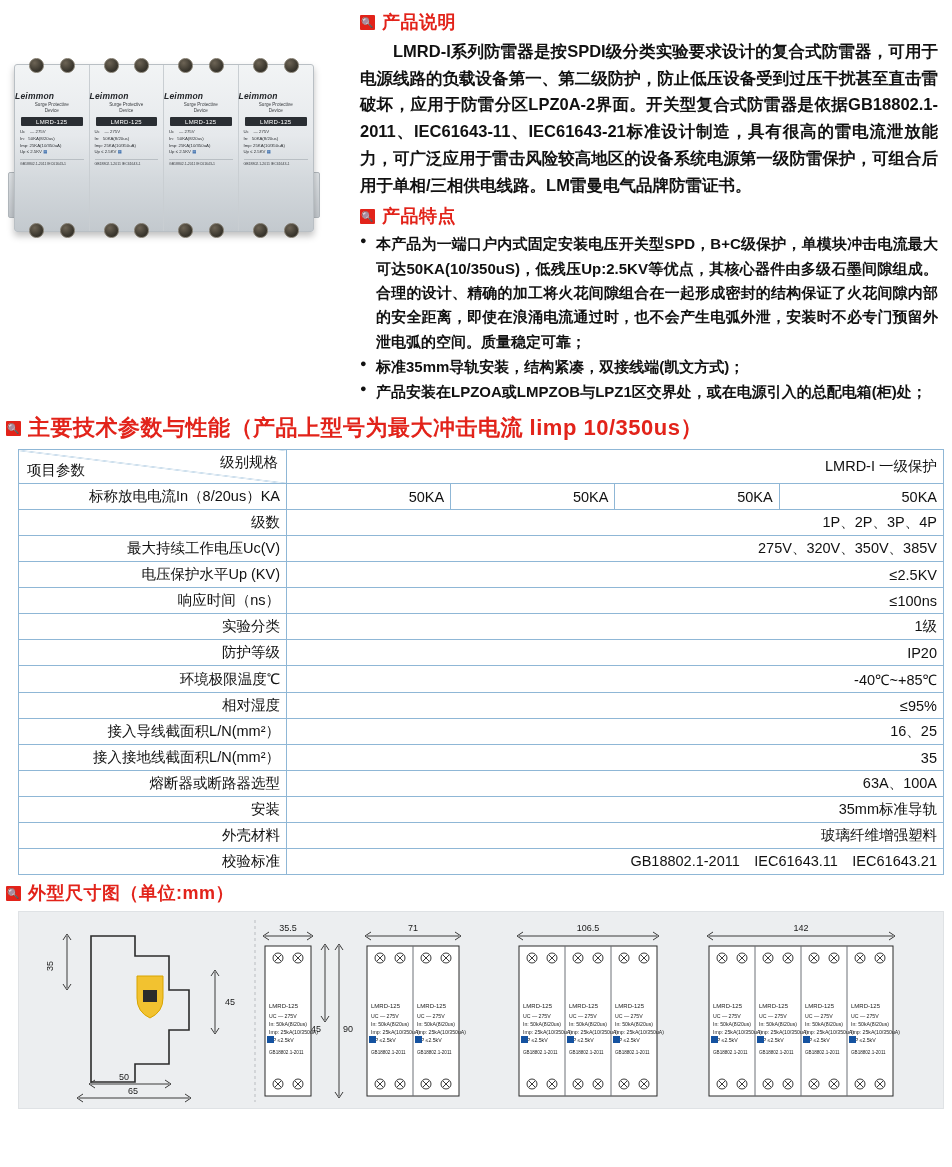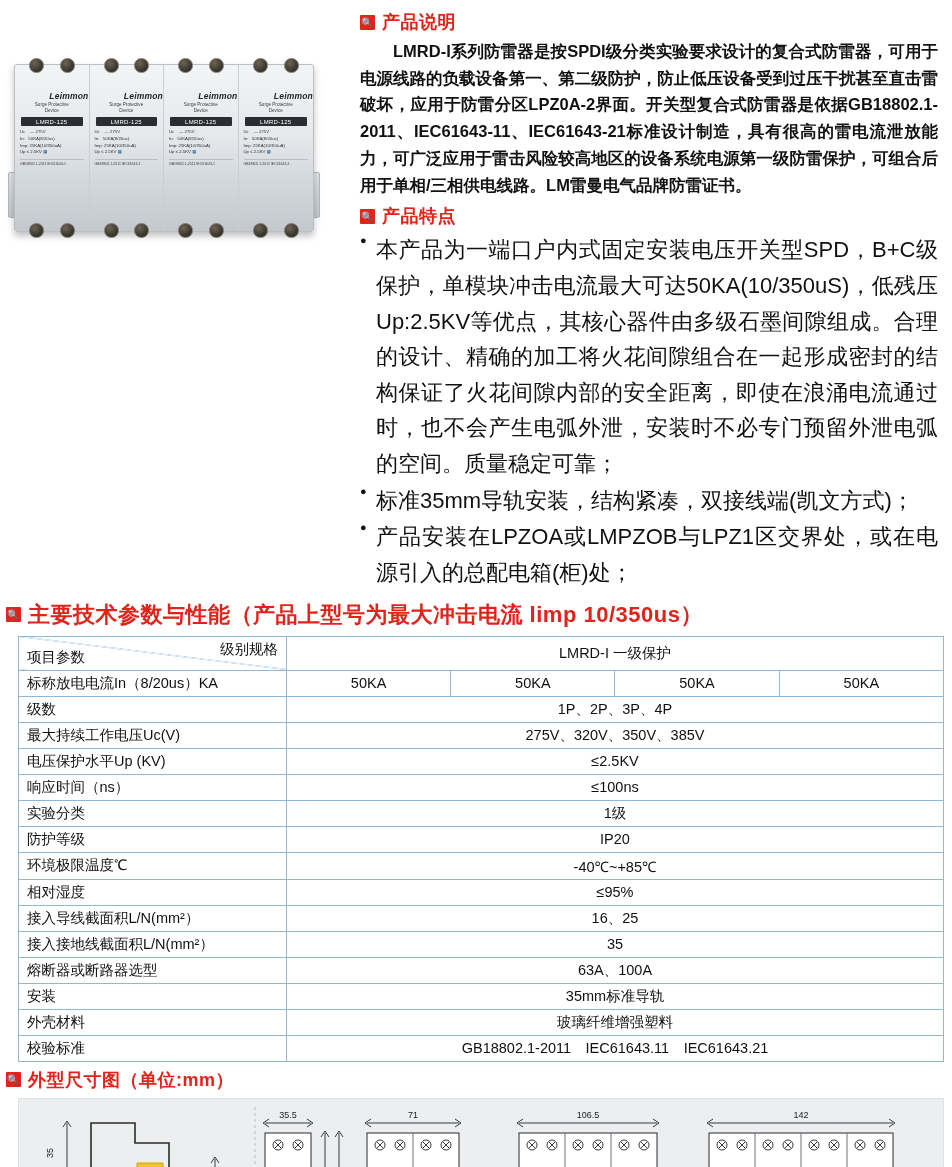--- a/index.html
+++ b/index.html
@@ -45,21 +45,21 @@
     flex: 1 1 25%;
     border-right: 1px solid #c9ced2;
     position: relative;
     padding-top: 26px;
   }
   .dev-mod:last-child { border-right: none; }
   .mod-brand {
     font-size: 8.5px;
     font-weight: bold;
     font-style: italic;
-    text-align: right;
+    text-align: left;
     color: #23262a;
     letter-spacing: .2px;
   }
   .mod-sub {
     font-size: 4.6px;
     text-align: center;
     color: #3a3d41;
     line-height: 1.25;
     margin-top: 1px;
   }
@@ -140,27 +140,28 @@
     font-size: 16.5px;
     line-height: 1.62;
     text-indent: 2em;
     color: #111;
     margin: 0;
     text-align: justify;
     font-weight: bold;
   }
   .bullets { margin: 2px 0 0 0; padding: 0; list-style: none; }
   .bullets li {
-    font-size: 22px;
+    font-size: 15px;
     line-height: 1.62;
     color: #111;
     position: relative;
     padding-left: 16px;
     text-align: justify;
     margin-bottom: 1px;
+    font-weight: bold;
   }
   .bullets li::before {
     content: "●";
     position: absolute;
     left: 0; top: 0;
     font-size: 11px;
   }
 
   
   .band {
@@ -173,20 +174,21 @@
     margin: 6px 0 0 12px;
     border-collapse: collapse;
     font-size: 14.5px;
     color: #111;
   }
   table.spec td {
     border: 1px solid #8fb7d6;
     padding: 3px 6px;
     height: 25px;
     vertical-align: middle;
+    text-align: right;
   }
   table.spec tr.hdr td { height: 34px; }
   .lbl { width: 268px; padding-left: 8px !important; }
   .ctr { text-align: center; }
   .diag {
     position: relative;
     background:
       linear-gradient(to top right, transparent calc(50% - .6px), #8fb7d6 50%, transparent calc(50% + .6px));
     height: 34px;
   }

